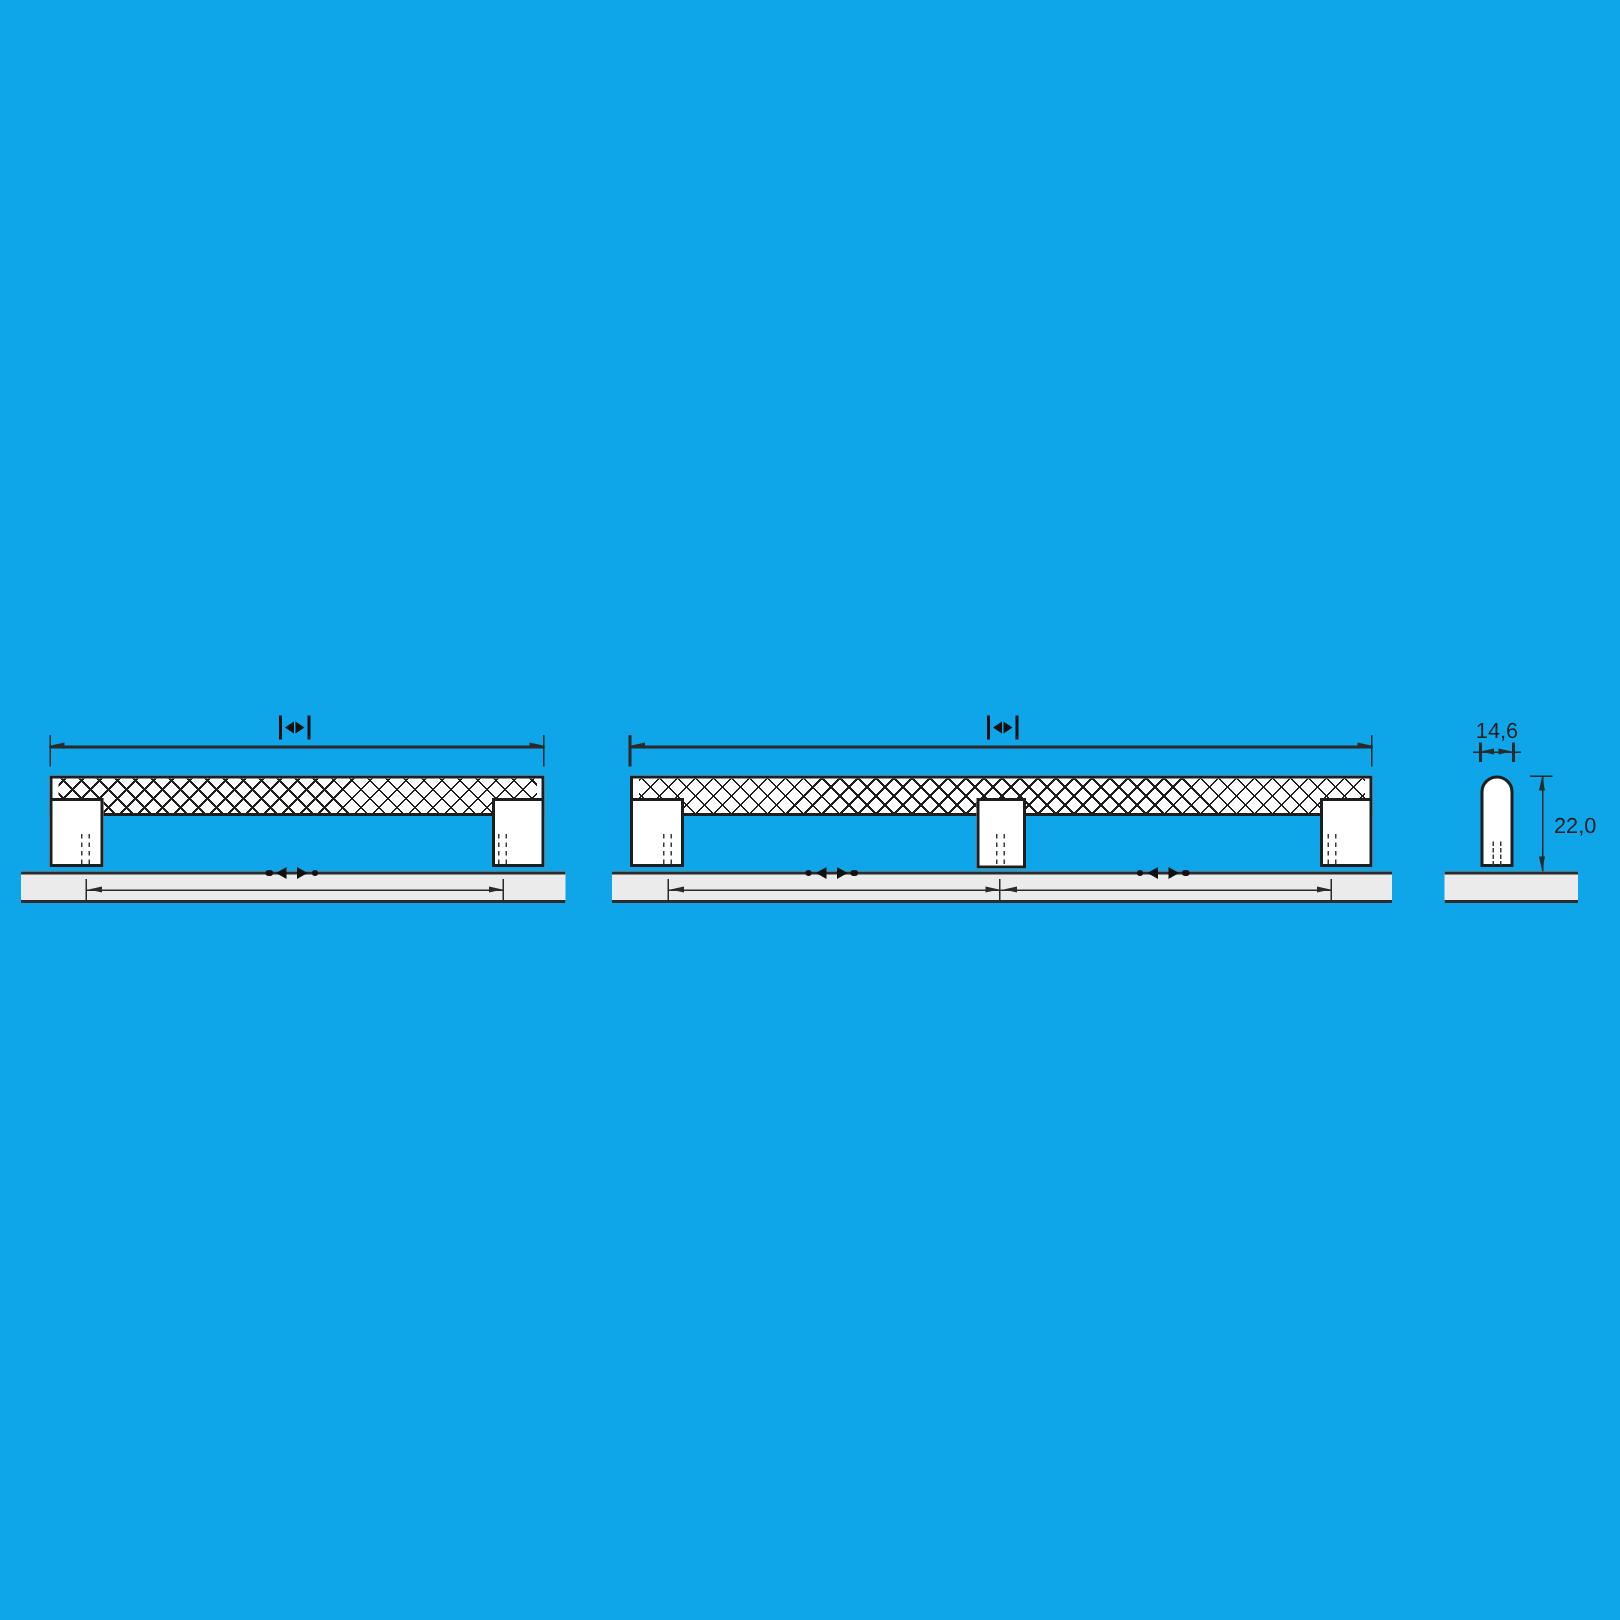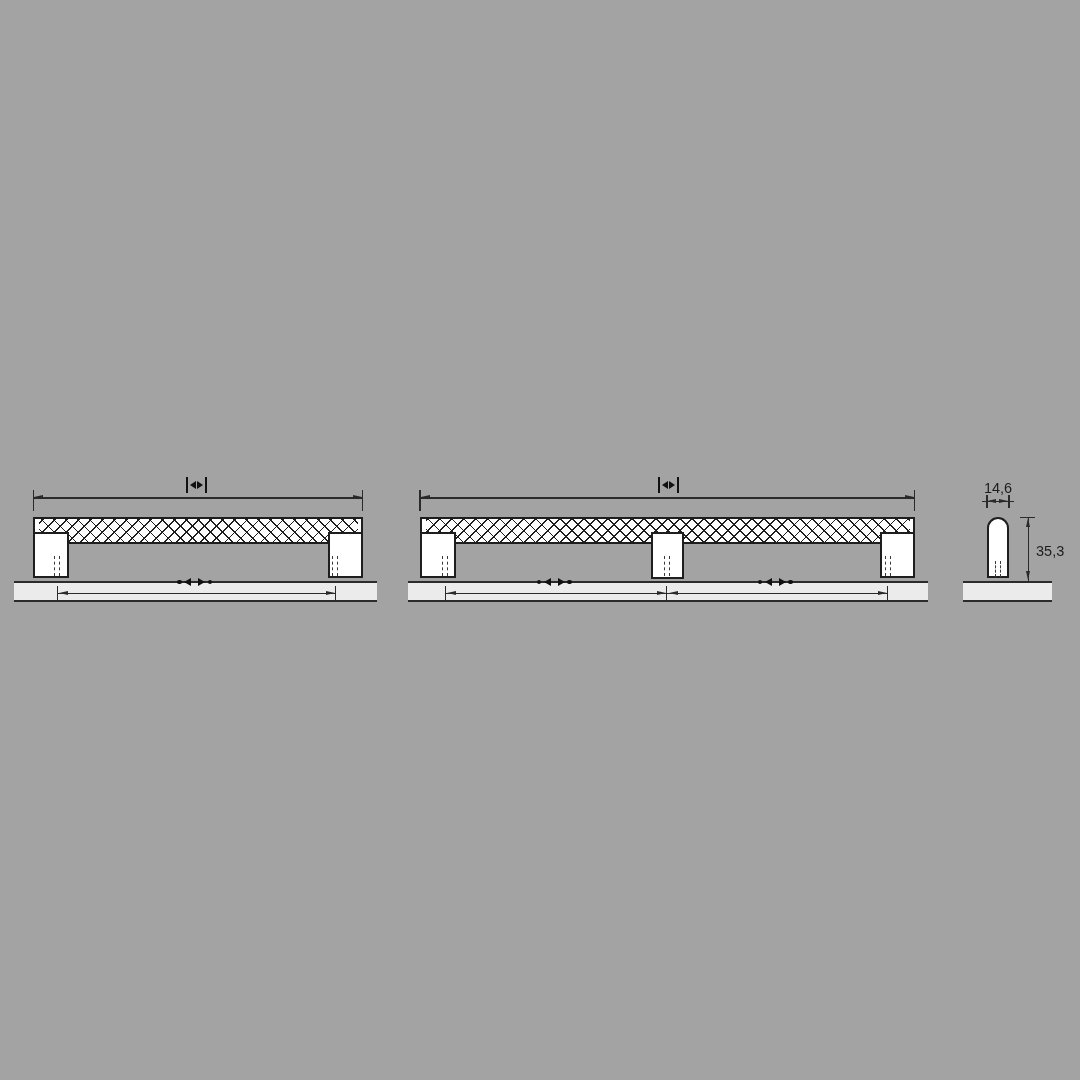--- a/index.html
+++ b/index.html
@@ -1,17 +1,17 @@
 <!DOCTYPE html>
 <html><head>
 <meta charset="utf-8">
 <style>
   html,body{margin:0;padding:0;background:#ffffff;}
   #canvas{
-    position:relative;width:1080px;height:1080px;background:#a3a3a3;overflow:hidden;
+    position:relative;width:1080px;height:1080px;background:#0ea5e9;overflow:hidden;
     font-family:"Liberation Sans", sans-serif;color:#1d1d1d;
   }
   .abs{position:absolute;box-sizing:border-box;}
 
   
   .bar{
     border:2.4px solid #1e1e1e;background:#ffffff;
   }
   .hatch{
     position:absolute;top:0;bottom:0;left:3.5px;right:3.5px;
@@ -160,18 +160,18 @@
     <div class="abs ar ar-r" style="left:999px;top:498.6px;"></div>
 
     <div class="abs" style="left:986.5px;top:517px;width:22.6px;height:61px;border:2.4px solid #1e1e1e;border-bottom-width:2.4px;
                 border-radius:11.3px 11.3px 0 0;background:#ffffff;z-index:3;"></div>
     <div class="abs holes" style="left:995.3px;top:561px;height:16px;"></div>
 
     <div class="abs htick" style="left:1020px;top:516.6px;width:15px;"></div>
     <div class="abs vline" style="left:1027.5px;top:517.5px;height:63px;"></div>
     <div class="abs ar ar-u" style="left:1025.6px;top:518px;"></div>
     <div class="abs ar ar-d" style="left:1025.6px;top:571px;"></div>
-    <div class="abs dim-text" style="left:1036px;top:544px;">35,3</div>
+    <div class="abs dim-text" style="left:1036px;top:544px;">22,0</div>
 
     <div class="abs panel" style="left:963px;top:580.5px;width:89px;height:21.5px;"></div>
   </div>
 
 </div>
 
 </body></html>

